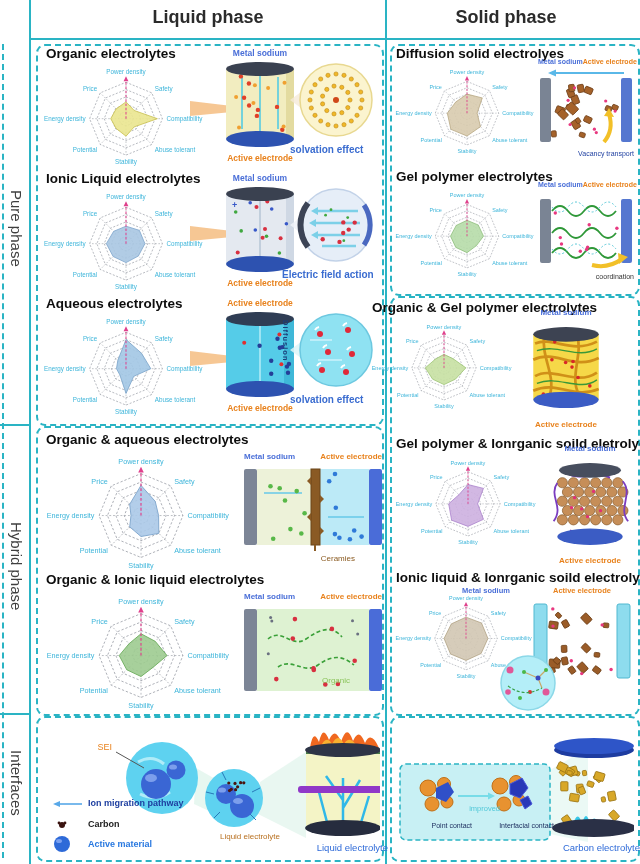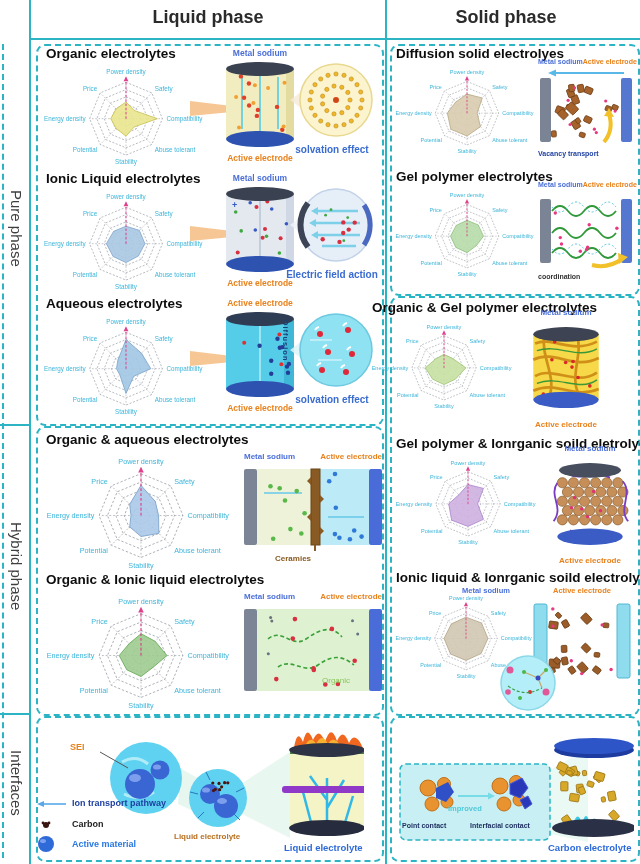--- a/index.html
+++ b/index.html
@@ -10,22 +10,22 @@
   .box{position:absolute;border:2px dashed var(--teal,#2ab4c4);border-radius:9px}
   .header-title{position:absolute;top:7px;font-size:18px;font-weight:600;color:#2b2b2b;text-align:center}
   .side-label{position:absolute;font-size:15px;color:#3f3f3f;white-space:nowrap;
               transform:rotate(90deg);transform-origin:left top}
   .panel{position:absolute}
   .panel-title{position:absolute;font-size:13.5px;font-weight:bold;color:#0d0d0d;white-space:nowrap}
   .radar{position:absolute}
   .elabel{position:absolute;font-size:8.5px;font-weight:bold;text-align:center;white-space:nowrap}
   .metal{color:var(--metal,#4a6fd8)} .active{color:var(--active,#e8821d)}
   .callout{position:absolute;font-size:10px;font-weight:bold;color:var(--callout,#3a6cd0);
-           text-align:center;white-space:nowrap}
-  .ann{position:absolute;font-weight:bold;white-space:nowrap;text-align:left}
+           text-align:left;white-space:nowrap}
+  .ann{position:absolute;font-weight:normal;white-space:nowrap;text-align:right}
   .lrow{position:absolute;display:flex;justify-content:space-between;width:100%;top:0;left:0}
   .lrow .elabel{position:static}
   .legend-label{position:absolute;font-size:9px;font-weight:bold;white-space:nowrap}
   .vert-text{position:absolute;font-size:7.5px;font-weight:bold;color:#1c3f7a;letter-spacing:1px;
              transform:rotate(90deg);transform-origin:left top;white-space:nowrap}
   svg{display:block}
 </style>
 </head>
 <body>
 
@@ -822,21 +822,21 @@
       <circle cx="14" cy="38" r="2.8" fill="#e05898"></circle>
       <circle cx="30" cy="18" r="2" fill="#4ab848"></circle>
         <circle cx="52" cy="16" r="2" fill="#4ab848"></circle>
       <circle cx="26" cy="44" r="2" fill="#4ab848"></circle>
       <circle cx="44" cy="24" r="2.5" fill="#3848c0"></circle>
         <circle cx="36" cy="38" r="2" fill="#d83030"></circle>
       <path d="M14,32 Q30,44 48,34" stroke="#38a048" stroke-width="1.2" fill="none" stroke-dasharray="3 2"></path>
     </svg>
   </div>
 
-  <div class="panel" style="left:22px;top:718px;width:342px;height:138px">
+  <div class="panel" style="left:38px;top:718px;width:342px;height:138px">
     <svg style="position:absolute;left:0;top:0;width:342px;height:138px" viewBox="0 0 342 138">
       <polygon points="158,50 186,66 186,100 156,86" fill="#d4f0e4" opacity="0.55"></polygon>
       <polygon points="222,64 268,34 268,120 220,96" fill="#d4f0e4" opacity="0.5"></polygon>
       <circle cx="124" cy="60" r="36" fill="#5ed2f0"></circle>
       <path d="M100,44 q14,-8 26,2" stroke="#b0ecf8" stroke-width="3" fill="none"></path>
       <path d="M102,76 q16,8 30,-2" stroke="#b0ecf8" stroke-width="3" fill="none"></path>
       <circle cx="118" cy="66" r="15" fill="#3a66d4"></circle>
         <ellipse cx="113" cy="60" rx="6" ry="4" fill="#88a8f0" opacity="0.85"></ellipse>
       <circle cx="138" cy="52" r="9.5" fill="#3a66d4"></circle>
         <ellipse cx="135" cy="49" rx="4" ry="2.6" fill="#88a8f0" opacity="0.85"></ellipse>
@@ -879,21 +879,21 @@
         <line x1="22" y1="86" x2="44" y2="86" stroke="#58a8e8" stroke-width="1.6"></line>
         <polygon points="22,83 15,86 22,89" fill="#58a8e8"></polygon>
         <circle cx="24" cy="107" r="3" fill="#3a1410"></circle>
           <circle cx="21" cy="105" r="1.4" fill="#3a1410"></circle>
           <circle cx="27" cy="105" r="1.4" fill="#3a1410"></circle>
         <circle cx="24" cy="126" r="8" fill="#2e6ad8"></circle>
           <ellipse cx="21" cy="123" rx="3" ry="2" fill="#7aa0f0"></ellipse>
       </g>
     </svg>
     <div class="ann" style="left:48px;top:24px;width:26px;font-size:9px;color:#e8821d">SEI</div>
-    <div class="legend-label" style="left:50px;top:80px;color:var(--navy,#1e3fa0)">Ion transport pathway</div>
+    <div class="legend-label" style="left:50px;top:80px;color:var(--navy,#1e3fa0)">Ion migration pathway</div>
     <div class="legend-label" style="left:50px;top:101px;color:#222">Carbon</div>
     <div class="legend-label" style="left:50px;top:121px;color:#2878e0">Active material</div>
     <div class="ann" style="left:152px;top:114px;width:90px;font-size:8px;color:#b87020">Liquid electrolyte</div>
     <div class="ann" style="left:262px;top:124px;width:88px;font-size:9.5px;color:#2e6ad8">Liquid electrolyte</div>
   </div>
 
   <div class="panel" style="left:392px;top:718px;width:242px;height:138px">
     <svg style="position:absolute;left:0;top:0;width:242px;height:138px" viewBox="0 0 242 138">
       <polygon points="158,52 196,30 196,124 158,116" fill="#d8f4ec" opacity="0.5"></polygon>
       <rect x="8" y="46" width="150" height="76" rx="6" fill="#c8f0f4" stroke="#2ab4c4" stroke-width="1.5" stroke-dasharray="5 3"></rect>

